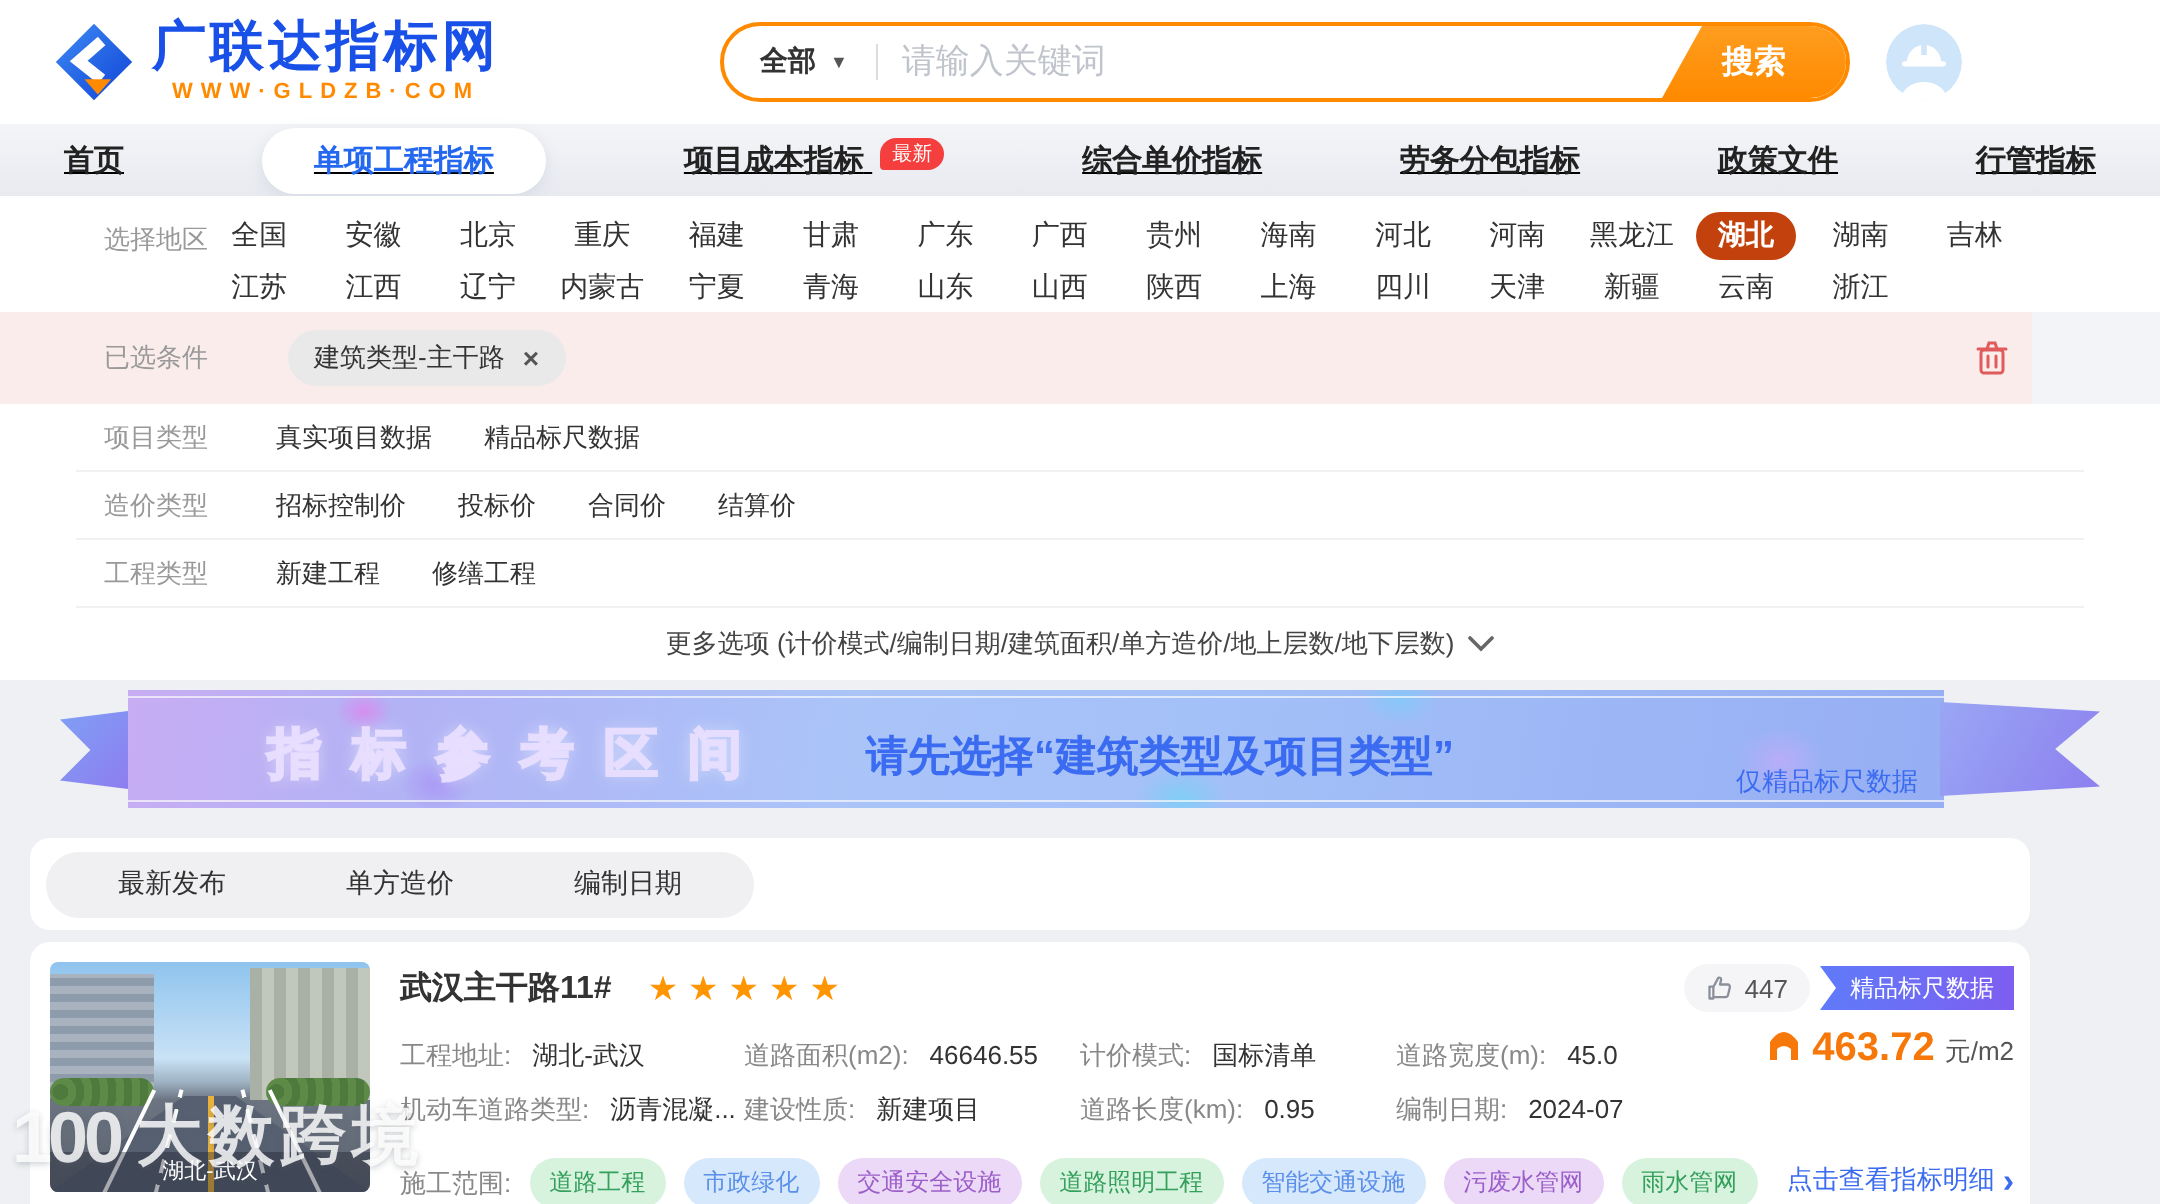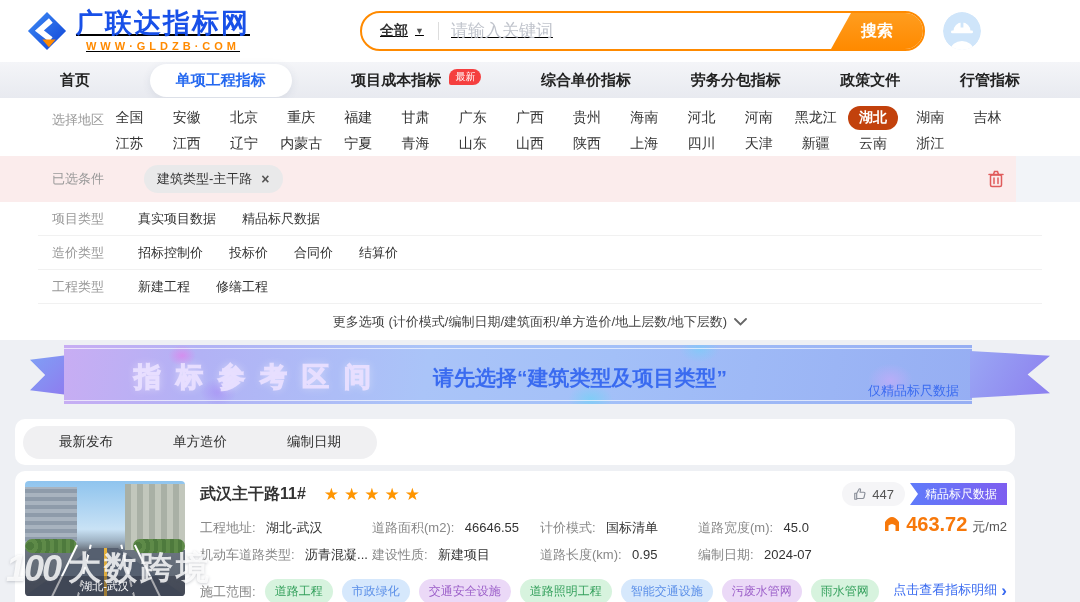--- a/index.html
+++ b/index.html
@@ -1,38 +1,38 @@
 <!DOCTYPE html>
 <html><head>
 <meta charset="utf-8">
 <style>
   * { margin:0; padding:0; box-sizing:border-box; }
   html,body { width:1080px; height:602px; overflow:hidden; background:#EEF0F4;
     font-family:"Liberation Sans","DejaVu Sans",sans-serif; position:relative; }
 
   
-  .header { height:62px; background:#fff; display:flex; align-items:center; padding:0 26px;text-decoration:underline; }
+  .header { height:62px; background:#fff; display:flex; align-items:center; padding:0 26px; }
   .logo { display:flex; align-items:center; gap:8px; }
   .logo-cn { font-size:27px; font-weight:bold; color:#1850E8; letter-spacing:2px; line-height:1; }
   .logo-url { font-size:11px; font-weight:bold; color:#FF8A00; letter-spacing:4px; margin-top:3px; text-align:center; }
   .searchbar { margin-left:110px; width:565px; height:40px; border:2px solid #FF8A00; border-radius:21px;
     background:#fff; display:flex; align-items:center; overflow:hidden; position:relative; }
   .search-cat { display:flex; align-items:center; gap:7px; padding:0 14px 0 18px; font-size:14px; font-weight:bold; color:#333; cursor:pointer; }
   .search-caret { font-size:9px; color:#555; }
   .search-div { width:1px; height:18px; background:#ddd; }
   .search-input { flex:1; border:none; outline:none; font-size:17px; color:#333; padding:0 12px; background:transparent; }
   .search-input::placeholder { color:#C0C4CC; }
   .search-btn { position:absolute; right:0; top:0; height:100%; width:92px; border:none; cursor:pointer;
     background:linear-gradient(180deg,#FF9D1F,#FF8A00); color:#fff; font-size:16px; font-weight:bold;
     clip-path:polygon(20px 0,100% 0,100% 100%,0 100%); font-family:inherit; }
   .avatar { margin-left:18px; width:38px; height:38px; border-radius:50%; overflow:hidden; cursor:pointer; }
 
   
   .navbar { height:36px; background:linear-gradient(180deg,#F4F5F8,#E8EAF0); display:flex; align-items:center;
-    justify-content:space-between; padding:0 60px; position:relative; }
+    justify-content:space-between; padding:0 32px; position:relative;text-decoration:underline; }
   .nav-item { font-size:15px; font-weight:bold; color:#222; cursor:pointer; position:relative; white-space:nowrap; }
   .nav-item.active { background:#fff; color:#2468F0; border-radius:18px; padding:7px 26px; box-shadow:0 2px 8px rgba(60,80,120,.10); }
   .nav-badge { display:inline-block; background:#F53F3F; color:#fff; font-size:10px; font-weight:normal;
     border-radius:8px 8px 8px 2px; padding:1px 6px; margin-left:4px; transform:translateY(-5px); }
 
   
   .region-section { background:#fff; height:58px; position:relative; padding-top:7px; }
   .row-label { font-size:13px; color:#999; }
   .region-label { position:absolute; left:52px; top:13px; }
   .region-grid { margin-left:101px; display:grid; grid-template-columns:repeat(16,57.2px); grid-auto-rows:26px;
@@ -131,21 +131,21 @@
   .tag.green { background:#D7F3DE; color:#34A05C; }
   .tag.blue { background:#D6E8FC; color:#5B8FE8; }
   .tag.purple { background:#EBD9F7; color:#9C5FC9; }
   .detail-link { position:absolute; right:8px; top:110px; color:#3A6BF0; font-size:13px; display:flex;
     align-items:center; gap:4px; cursor:pointer; }
   .detail-arrow { font-size:17px; line-height:1; font-weight:bold; }
 
   
   .watermark { position:absolute; left:6px; top:546px; display:flex; align-items:center; gap:8px;
     color:rgba(255,255,255,.82); pointer-events:none; z-index:50; text-shadow:0 1px 3px rgba(90,95,110,.30); }
-  .wm-logo { font-size:36px; font-weight:bold; font-style:italic; letter-spacing:-2px; }
+  .wm-logo { font-size:36px; font-weight:bold; letter-spacing:-2px; }
   .wm-text { font-size:33px; font-weight:bold; letter-spacing:3px; }
 </style>
 </head>
 <body>
 
 <header class="header">
   <div class="logo">
     <svg width="42" height="42" viewBox="0 0 44 44">
       <defs>
           <linearGradient id="lg" x1="0" y1="0" x2="1" y2="1">

